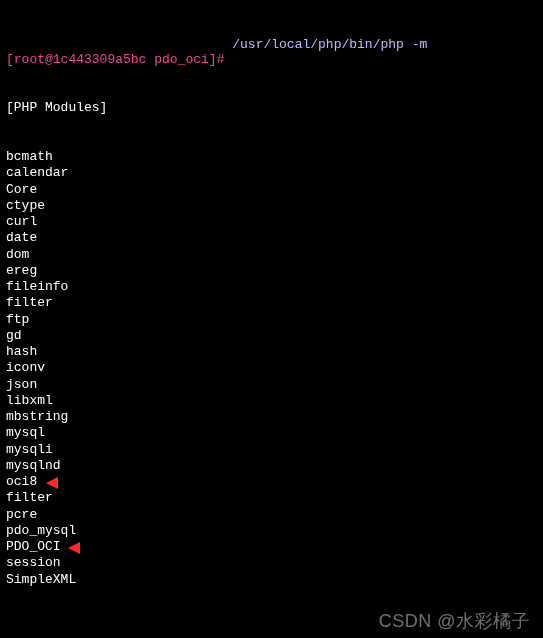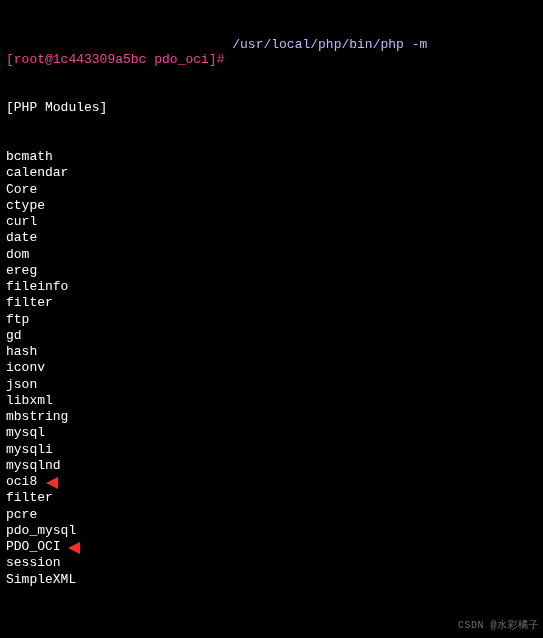--- a/index.html
+++ b/index.html
@@ -44,25 +44,25 @@
       pointer-events: none;
     }
     .arrow2 {
       position: absolute;
       left: 60px;
       top: 2px;
       pointer-events: none;
     }
     .watermark {
       position: absolute;
-      right: 4px;
+      right: 13px;
       bottom: 6px;
       color: rgba(200,200,200,0.55);
-      font-family: Liberation Mono, monospace;
-      font-size: 10px;
+      font-family: Liberation Sans, sans-serif;
+      font-size: 18px;
       letter-spacing: 0.5px;
     }
   </style>
 </head>
 <body>
 
 <div class="terminal">
   <div class="prompt-line">
     <span class="prompt">[root@1c443309a5bc pdo_oci]# </span><span class="command">/usr/local/php/bin/php -m</span>
   </div>

